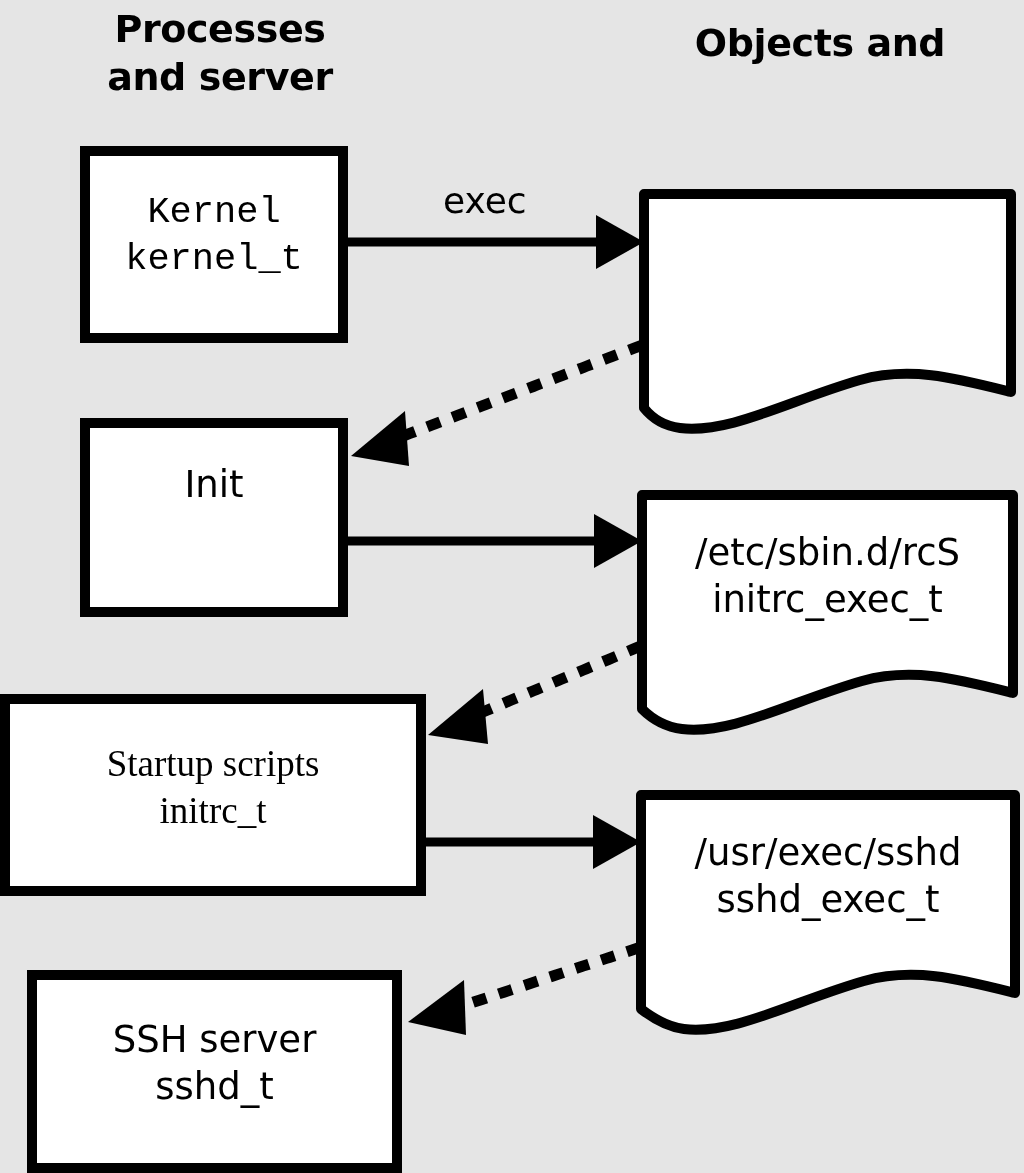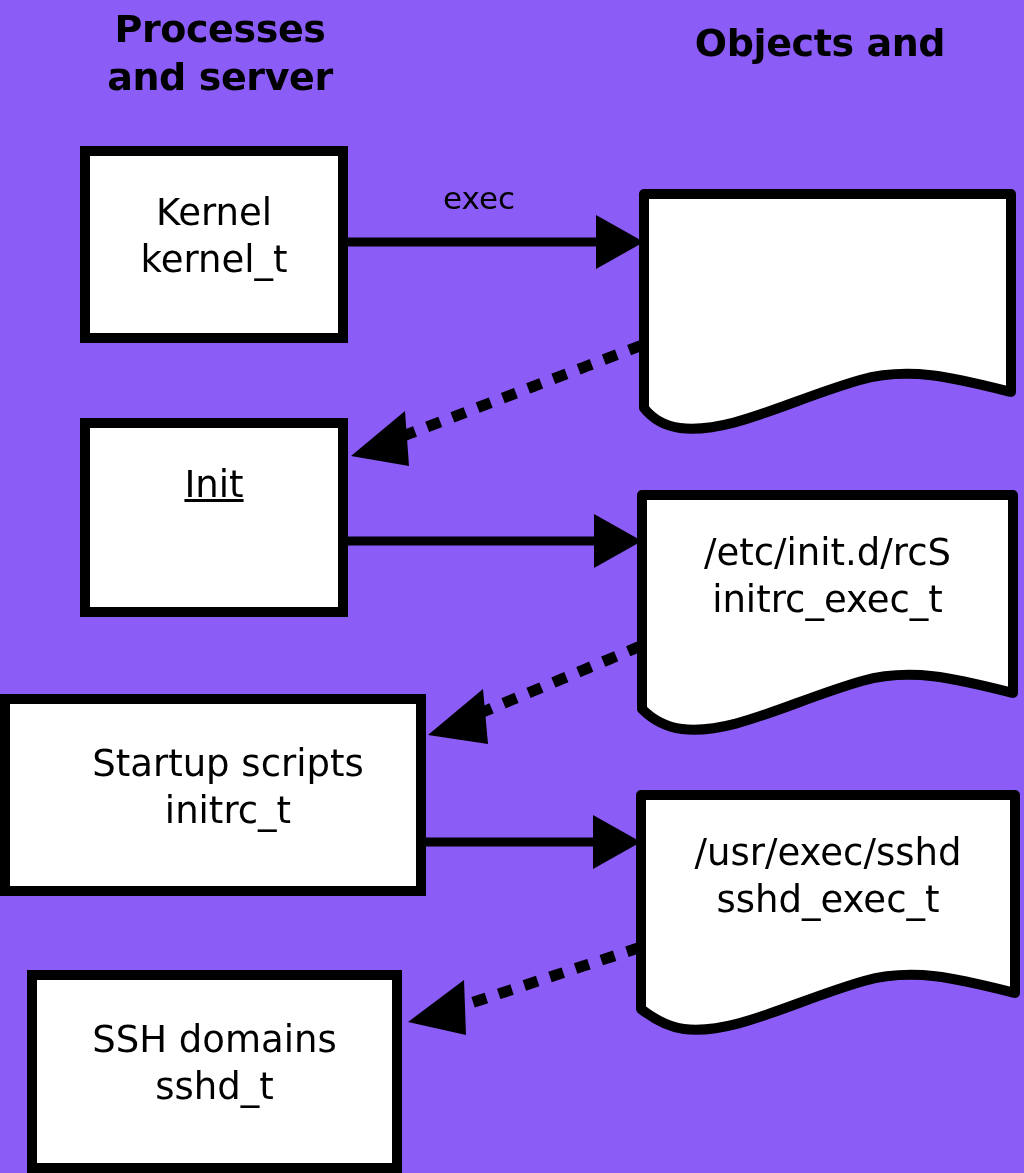--- a/index.html
+++ b/index.html
@@ -5,21 +5,21 @@
 <style>
   html, body {
     margin: 0;
     padding: 0;
     background: #ffffff;
   }
   #stage {
     position: relative;
     width: 1024px;
     height: 1173px;
-    background: #8b5cf6;
+    background: #e5e5e5;
     font-family: "DejaVu Sans", "Liberation Sans", sans-serif;
     overflow: hidden;
   }
   #diagram-svg {
     position: absolute;
     left: 0;
     top: 0;
     width: 1024px;
     height: 1173px;
   }
@@ -51,21 +51,21 @@
     white-space: nowrap;
     pointer-events: none;
   }
   .node-label .line1,
   .node-label .line2 {
     display: block;
   }
   .edge-label {
     position: absolute;
     color: #000000;
-    font-size: 31px;
+    font-size: 36px;
     line-height: 1;
     white-space: nowrap;
   }
 </style>
 </head>
 <body>
 
 <div id="stage">
 
   <svg id="diagram-svg" viewBox="0 0 1024 1173" xmlns="http://www.w3.org/2000/svg">
@@ -126,42 +126,42 @@
 
   <div class="col-header" id="header-processes">
     <span>Processes</span><br>
     <span>and server</span>
   </div>
 
   <div class="col-header" id="header-objects">
     <span>Objects and</span><br>
   </div>
 
-  <div class="node-label" style="left:85px; top:189px; width:258px;">
+  <div class="node-label" style="left:85px; top:189px; width:258px;font-family:Liberation Mono, monospace;">
     <span class="line1">Kernel</span>
     <span class="line2">kernel_t</span>
   </div>
 
-  <div class="node-label" style="left:85px; top:461px; width:258px;text-decoration:underline;">
+  <div class="node-label" style="left:85px; top:461px; width:258px;">
     <span class="line1">Init</span>
   </div>
 
-  <div class="node-label" style="left:20px; top:740px; width:416px;">
+  <div class="node-label" style="left:5px; top:740px; width:416px;font-family:Liberation Serif, serif;">
     <span class="line1">Startup scripts</span>
     <span class="line2">initrc_t</span>
   </div>
 
   <div class="node-label" style="left:32px; top:1016px; width:365px;">
-    <span class="line1">SSH domains</span>
+    <span class="line1">SSH server</span>
     <span class="line2">sshd_t</span>
   </div>
 
 
   <div class="node-label" style="left:642px; top:529px; width:371px;">
-    <span class="line1">/etc/init.d/rcS</span>
+    <span class="line1">/etc/sbin.d/rcS</span>
     <span class="line2">initrc_exec_t</span>
   </div>
 
   <div class="node-label" style="left:641px; top:829px; width:374px;">
     <span class="line1">/usr/exec/sshd</span>
     <span class="line2">sshd_exec_t</span>
   </div>
 
   <div class="edge-label" style="left:443px; top:183px;">exec</div>
 

